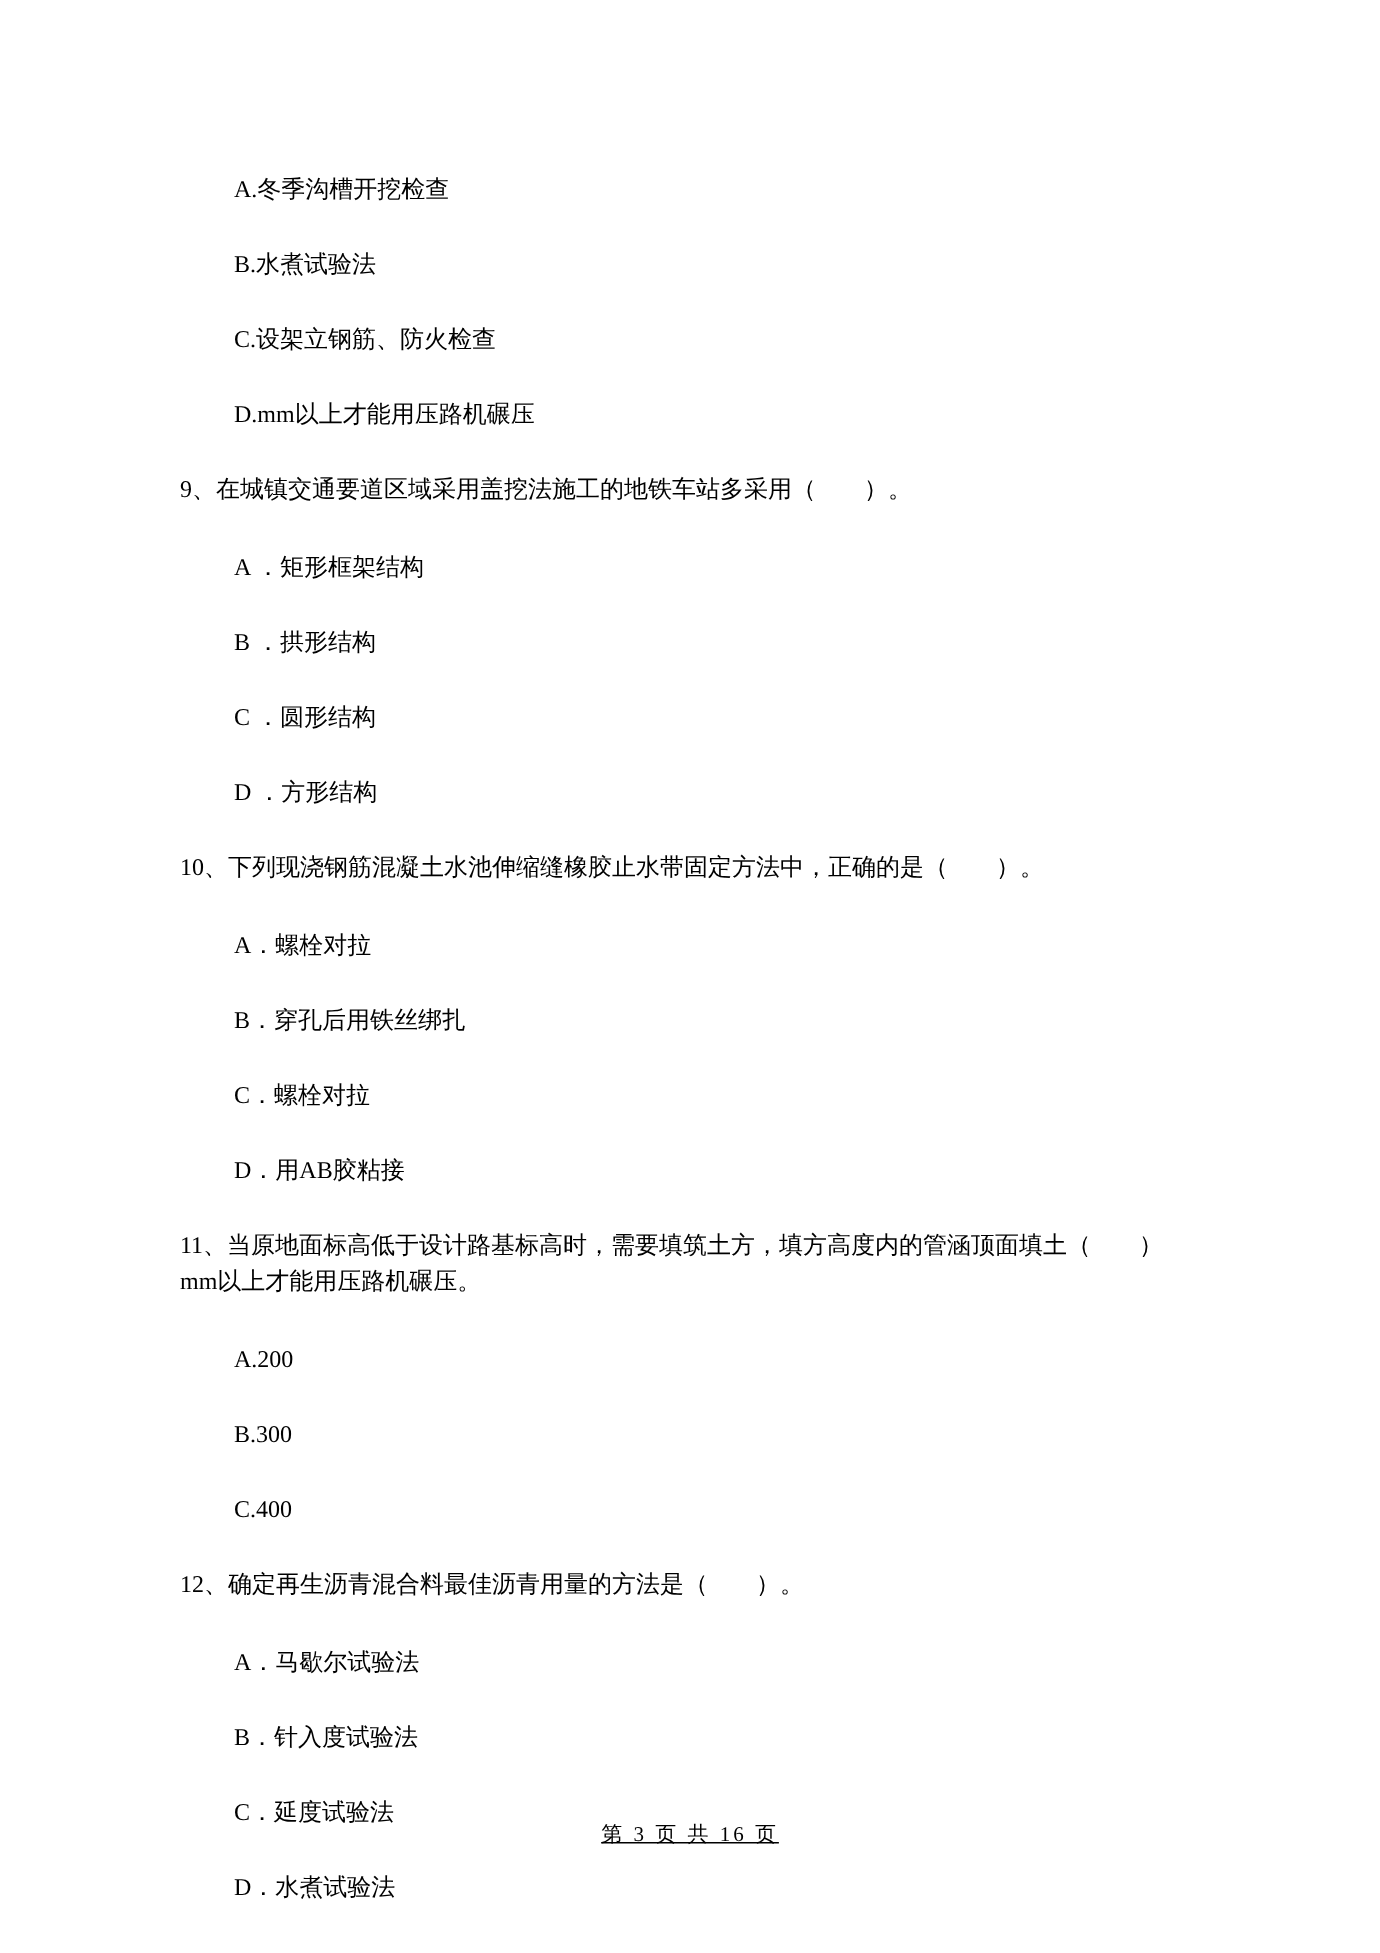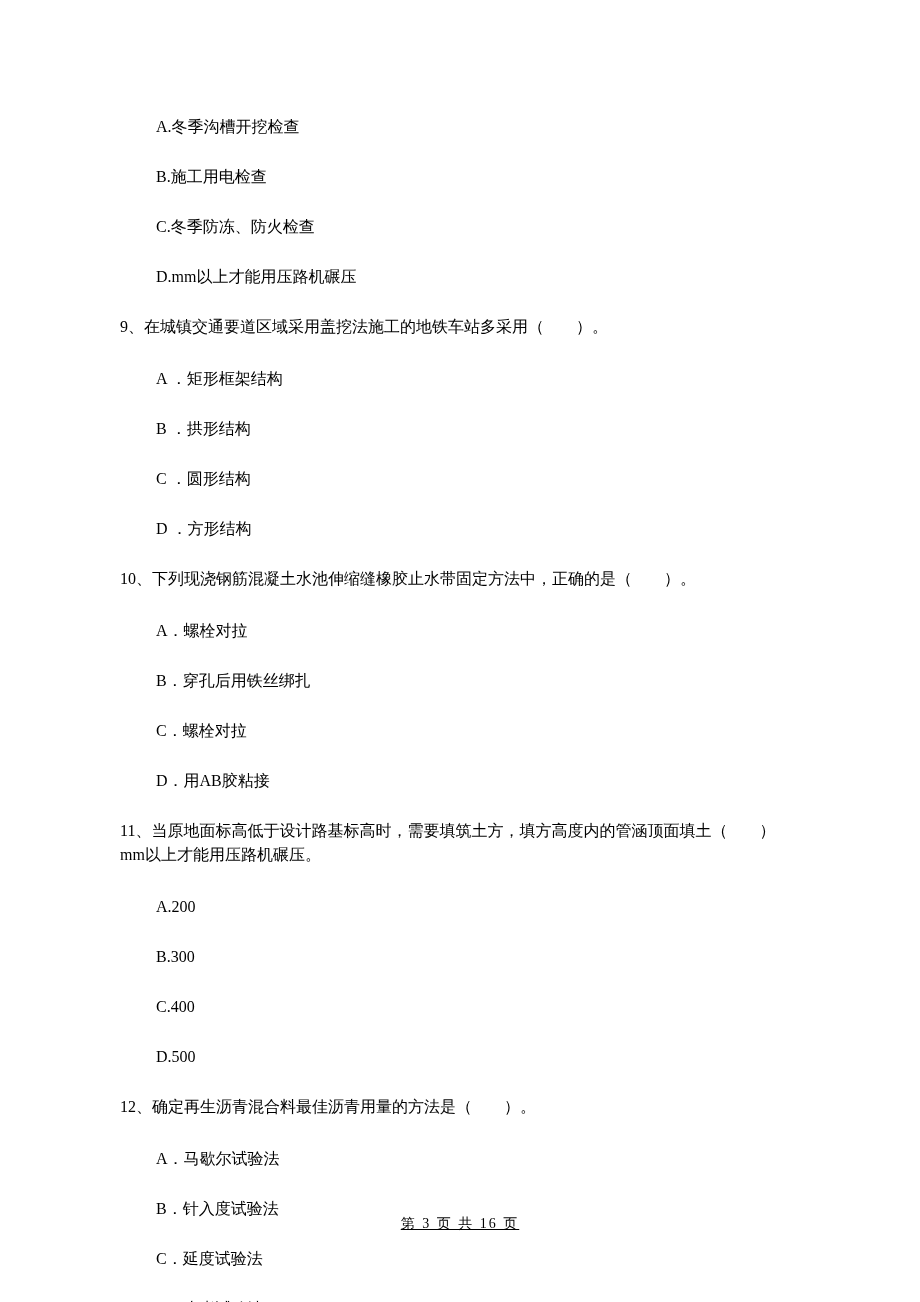--- a/index.html
+++ b/index.html
@@ -33,41 +33,40 @@
       letter-spacing: 2px;
       text-decoration: underline;
     }
   </style>
 </head>
 <body>
 
 <div class="content">
 
   <div class="option">A.冬季沟槽开挖检查</div>
-  <div class="option">B.施工用电检查</div>
-  <div class="option">C.冬季防冻、防火检查</div>
+  <div class="option">B.水煮试验法</div>
+  <div class="option">C.设架立钢筋、防火检查</div>
   <div class="option">D.mm以上才能用压路机碾压</div>
 
   <div class="question">9、在城镇交通要道区域采用盖挖法施工的地铁车站多采用（　　）。</div>
   <div class="option">A ．矩形框架结构</div>
   <div class="option">B ．拱形结构</div>
   <div class="option">C ．圆形结构</div>
   <div class="option">D ．方形结构</div>
 
   <div class="question">10、下列现浇钢筋混凝土水池伸缩缝橡胶止水带固定方法中，正确的是（　　）。</div>
   <div class="option">A．螺栓对拉</div>
   <div class="option">B．穿孔后用铁丝绑扎</div>
   <div class="option">C．螺栓对拉</div>
   <div class="option">D．用AB胶粘接</div>
 
   <div class="question">11、当原地面标高低于设计路基标高时，需要填筑土方，填方高度内的管涵顶面填土（　　）mm以上才能用压路机碾压。</div>
   <div class="option">A.200</div>
   <div class="option">B.300</div>
   <div class="option">C.400</div>
-  <div class="option">D.500</div>
 
   <div class="question">12、确定再生沥青混合料最佳沥青用量的方法是（　　）。</div>
   <div class="option">A．马歇尔试验法</div>
   <div class="option">B．针入度试验法</div>
   <div class="option">C．延度试验法</div>
   <div class="option">D．水煮试验法</div>
 
 </div>
 
 <div class="footer">第 3 页 共 16 页</div>

